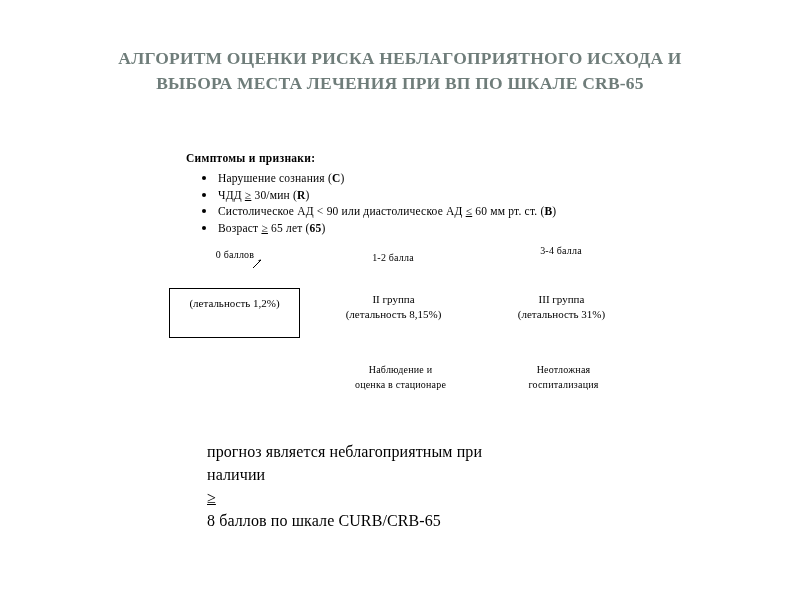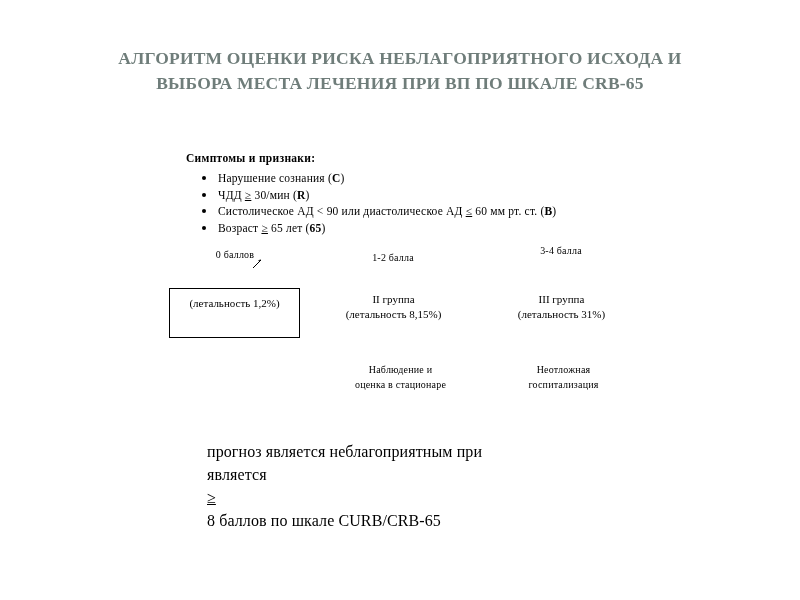--- a/index.html
+++ b/index.html
@@ -209,19 +209,19 @@
     <span class="treat-line">оценка в стационаре</span>
   </div>
   <div class="col treat-3">
     <span class="treat-line">Неотложная</span>
     <span class="treat-line">госпитализация</span>
   </div>
 
   <div class="conclusion">
     <span>прогноз является неблагоприятным при</span>
     <span>
-        <span>является </span>
+        <span>наличии </span>
         <span class="ge">≥</span>
         <span> 8 баллов по шкале CURB/CRB-65</span>
       </span>
   </div>
 
 </div>
 
 </body></html>

